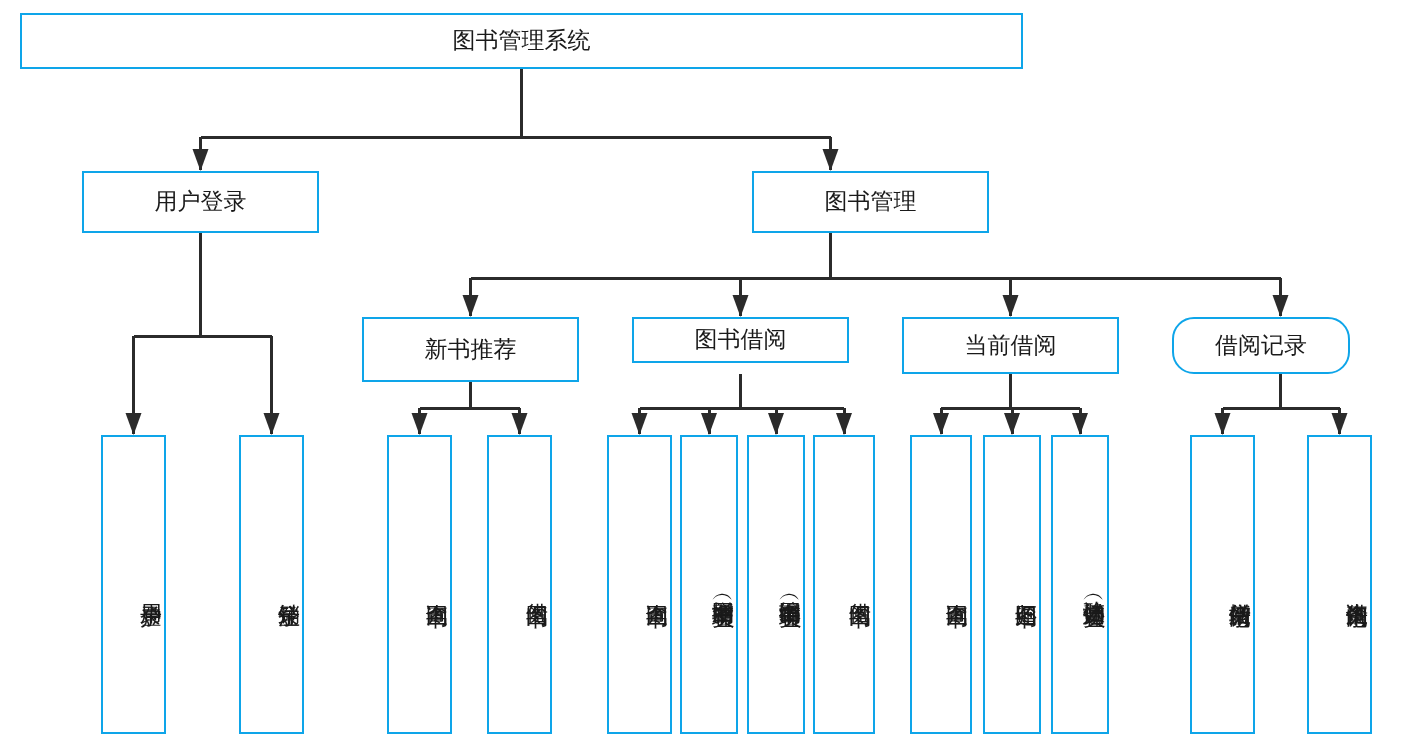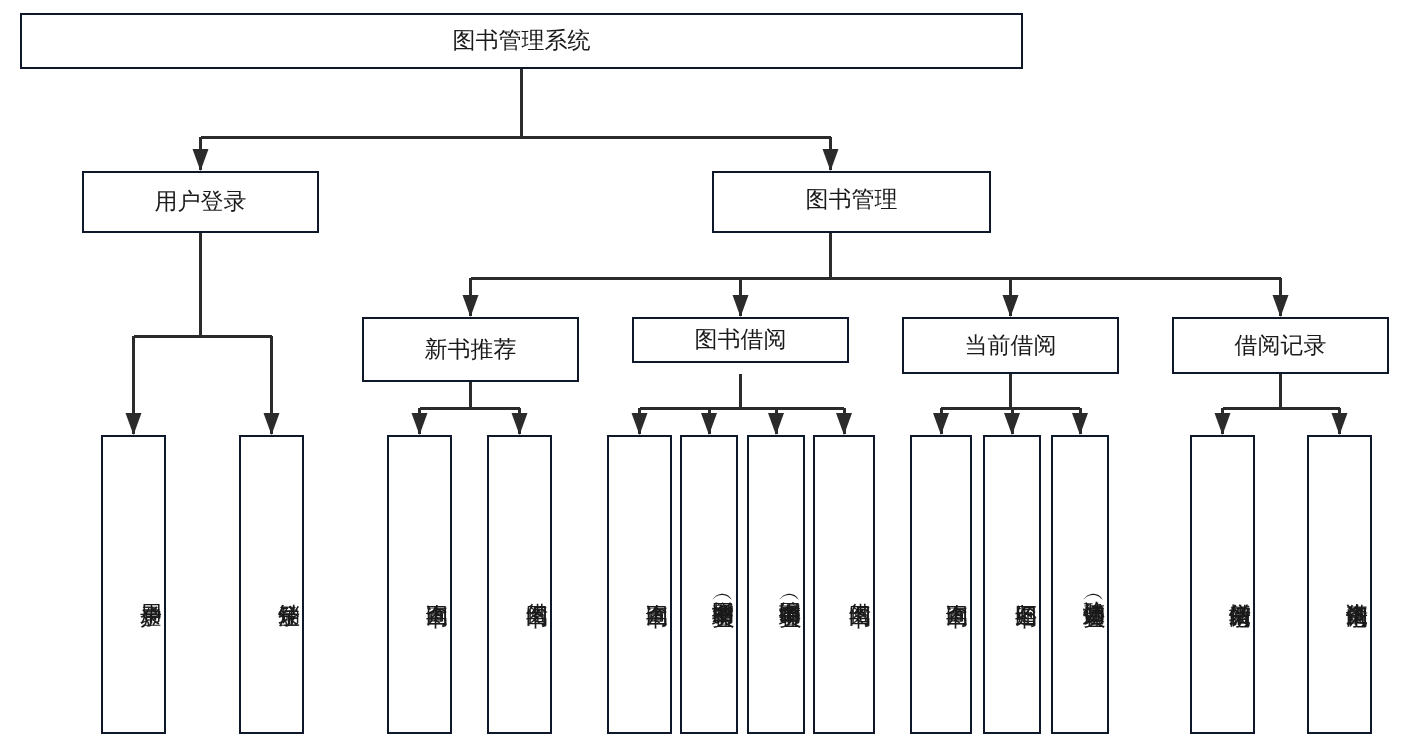--- a/index.html
+++ b/index.html
@@ -22,21 +22,21 @@
     position: absolute;
     left: 0;
     top: 0;
     width: 1405px;
     height: 747px;
     pointer-events: none;
   }
   .node {
     position: absolute;
     box-sizing: border-box;
-    border: 2px solid #0f172a;
+    border: 2px solid #0ea5e9;
     background: #ffffff;
     display: flex;
     align-items: center;
     justify-content: center;
     color: #1a1a1a;
     line-height: 1.18;
   }
   .node.h {
     font-size: 23px;
   }
@@ -132,33 +132,33 @@
       <path d="M 1331.5 413 L 1347.5 413 L 1339.5 435 Z" fill="#2b2b2b"></path>
     </svg>
 
   <div id="nodes">
       <div class="node root" style="left: 20px; top: 13px; width: 1003px; height: 56px;">
         <span class="lbl">图书管理系统</span>
       </div>
       <div class="node h" style="left: 82px; top: 171px; width: 237px; height: 62px;">
         <span class="lbl">用户登录</span>
       </div>
-      <div class="node h" style="left: 712px; top: 171px; width: 279px; height: 62px; font-family: Liberation Mono, monospace;">
+      <div class="node h" style="left: 752px; top: 171px; width: 237px; height: 62px;">
         <span class="lbl">图书管理</span>
       </div>
       <div class="node h" style="left: 362px; top: 317px; width: 217px; height: 65px;">
         <span class="lbl">新书推荐</span>
       </div>
       <div class="node h" style="left: 632px; top: 317px; width: 217px; height: 46px;">
         <span class="lbl">图书借阅</span>
       </div>
       <div class="node h" style="left: 902px; top: 317px; width: 217px; height: 57px;">
         <span class="lbl">当前借阅</span>
       </div>
-      <div class="node h" style="left: 1172px; top: 317px; width: 217px; height: 57px;">
+      <div class="node h" style="left: 1172px; top: 317px; width: 178px; height: 57px; border-radius: 22px;">
         <span class="lbl">借阅记录</span>
       </div>
       <div class="node v" style="left: 101px; top: 435px; width: 65px; height: 299px;">
         <span class="lbl">用户登录</span>
       </div>
       <div class="node v" style="left: 239px; top: 435px; width: 65px; height: 299px;">
         <span class="lbl">注销登录</span>
       </div>
       <div class="node v" style="left: 387px; top: 435px; width: 65px; height: 299px;">
         <span class="lbl">查询图书</span>

